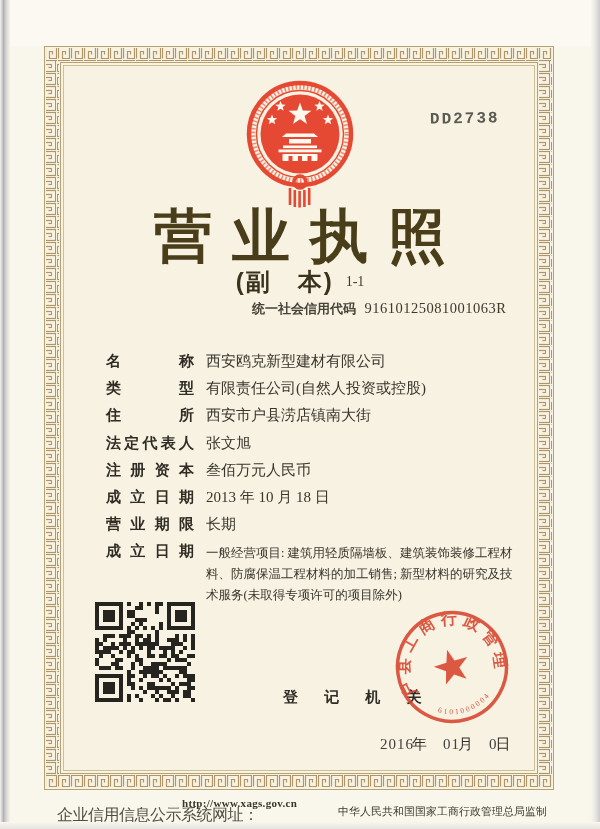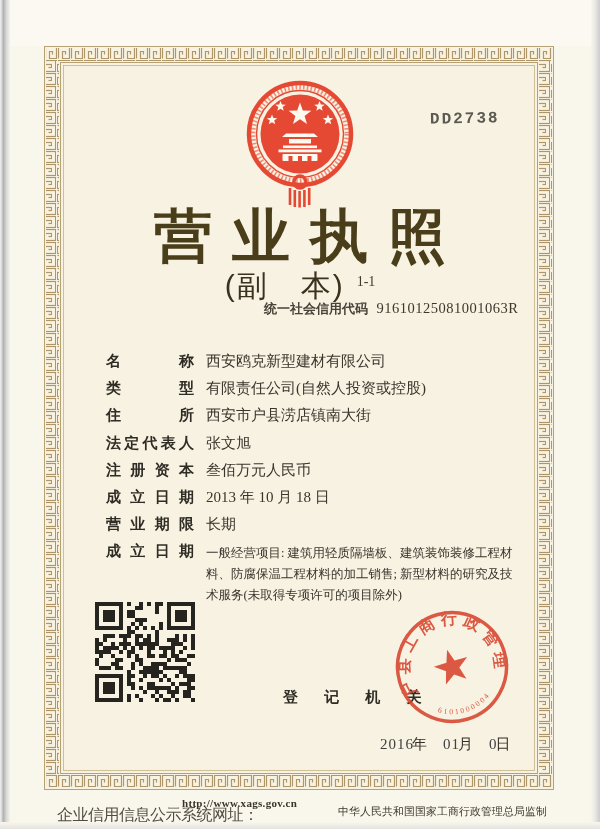--- a/index.html
+++ b/index.html
@@ -24,25 +24,25 @@
             font-family:"Liberation Mono", monospace; font-weight:700;
             font-size:16px; letter-spacing:2px; color:#4b4a42;
             transform:rotate(-1deg); opacity:.9; }
 
   .title { position:absolute; left:0; top:198px; width:600px;
            text-align:center; font-size:58px; font-weight:700;
            letter-spacing:20px; text-indent:20px; color:#4a3e1a; }
 
   .subtitle-row { position:absolute; left:0; top:266px; width:600px;
                   display:flex; justify-content:center; align-items:flex-start; }
-  .subtitle { font-size:30px; font-weight:400; color:#3b321d; letter-spacing:2px; }
+  .subtitle { font-size:24px; font-weight:700; color:#3b321d; letter-spacing:2px; }
   .copy-no { font-size:14px; color:#403a2c; margin-left:12px; margin-top:8px;
              font-family:"Liberation Serif", serif; }
 
-  .credit-line { position:absolute; left:264px; top:299px; white-space:nowrap; }
+  .credit-line { position:absolute; left:252px; top:299px; white-space:nowrap; }
   .credit-label { font-size:13px; font-weight:700; color:#474338; }
   .credit-code { font-size:14.5px; font-family:"Liberation Serif", serif;
                  color:#3c382e; letter-spacing:.5px; margin-left:4px; }
 
   .fields { position:absolute; left:106px; top:352px; width:420px; }
   .field-row { display:flex; align-items:flex-start; margin-bottom:8.2px; }
   .field-label { width:88px; flex:0 0 88px; font-size:15px; font-weight:700;
                  color:#2f2c25; text-align:justify; text-align-last:justify; }
   .field-value { margin-left:12px; font-size:15px; color:#39352c;
                  font-family:"Liberation Serif", serif; white-space:nowrap; }

